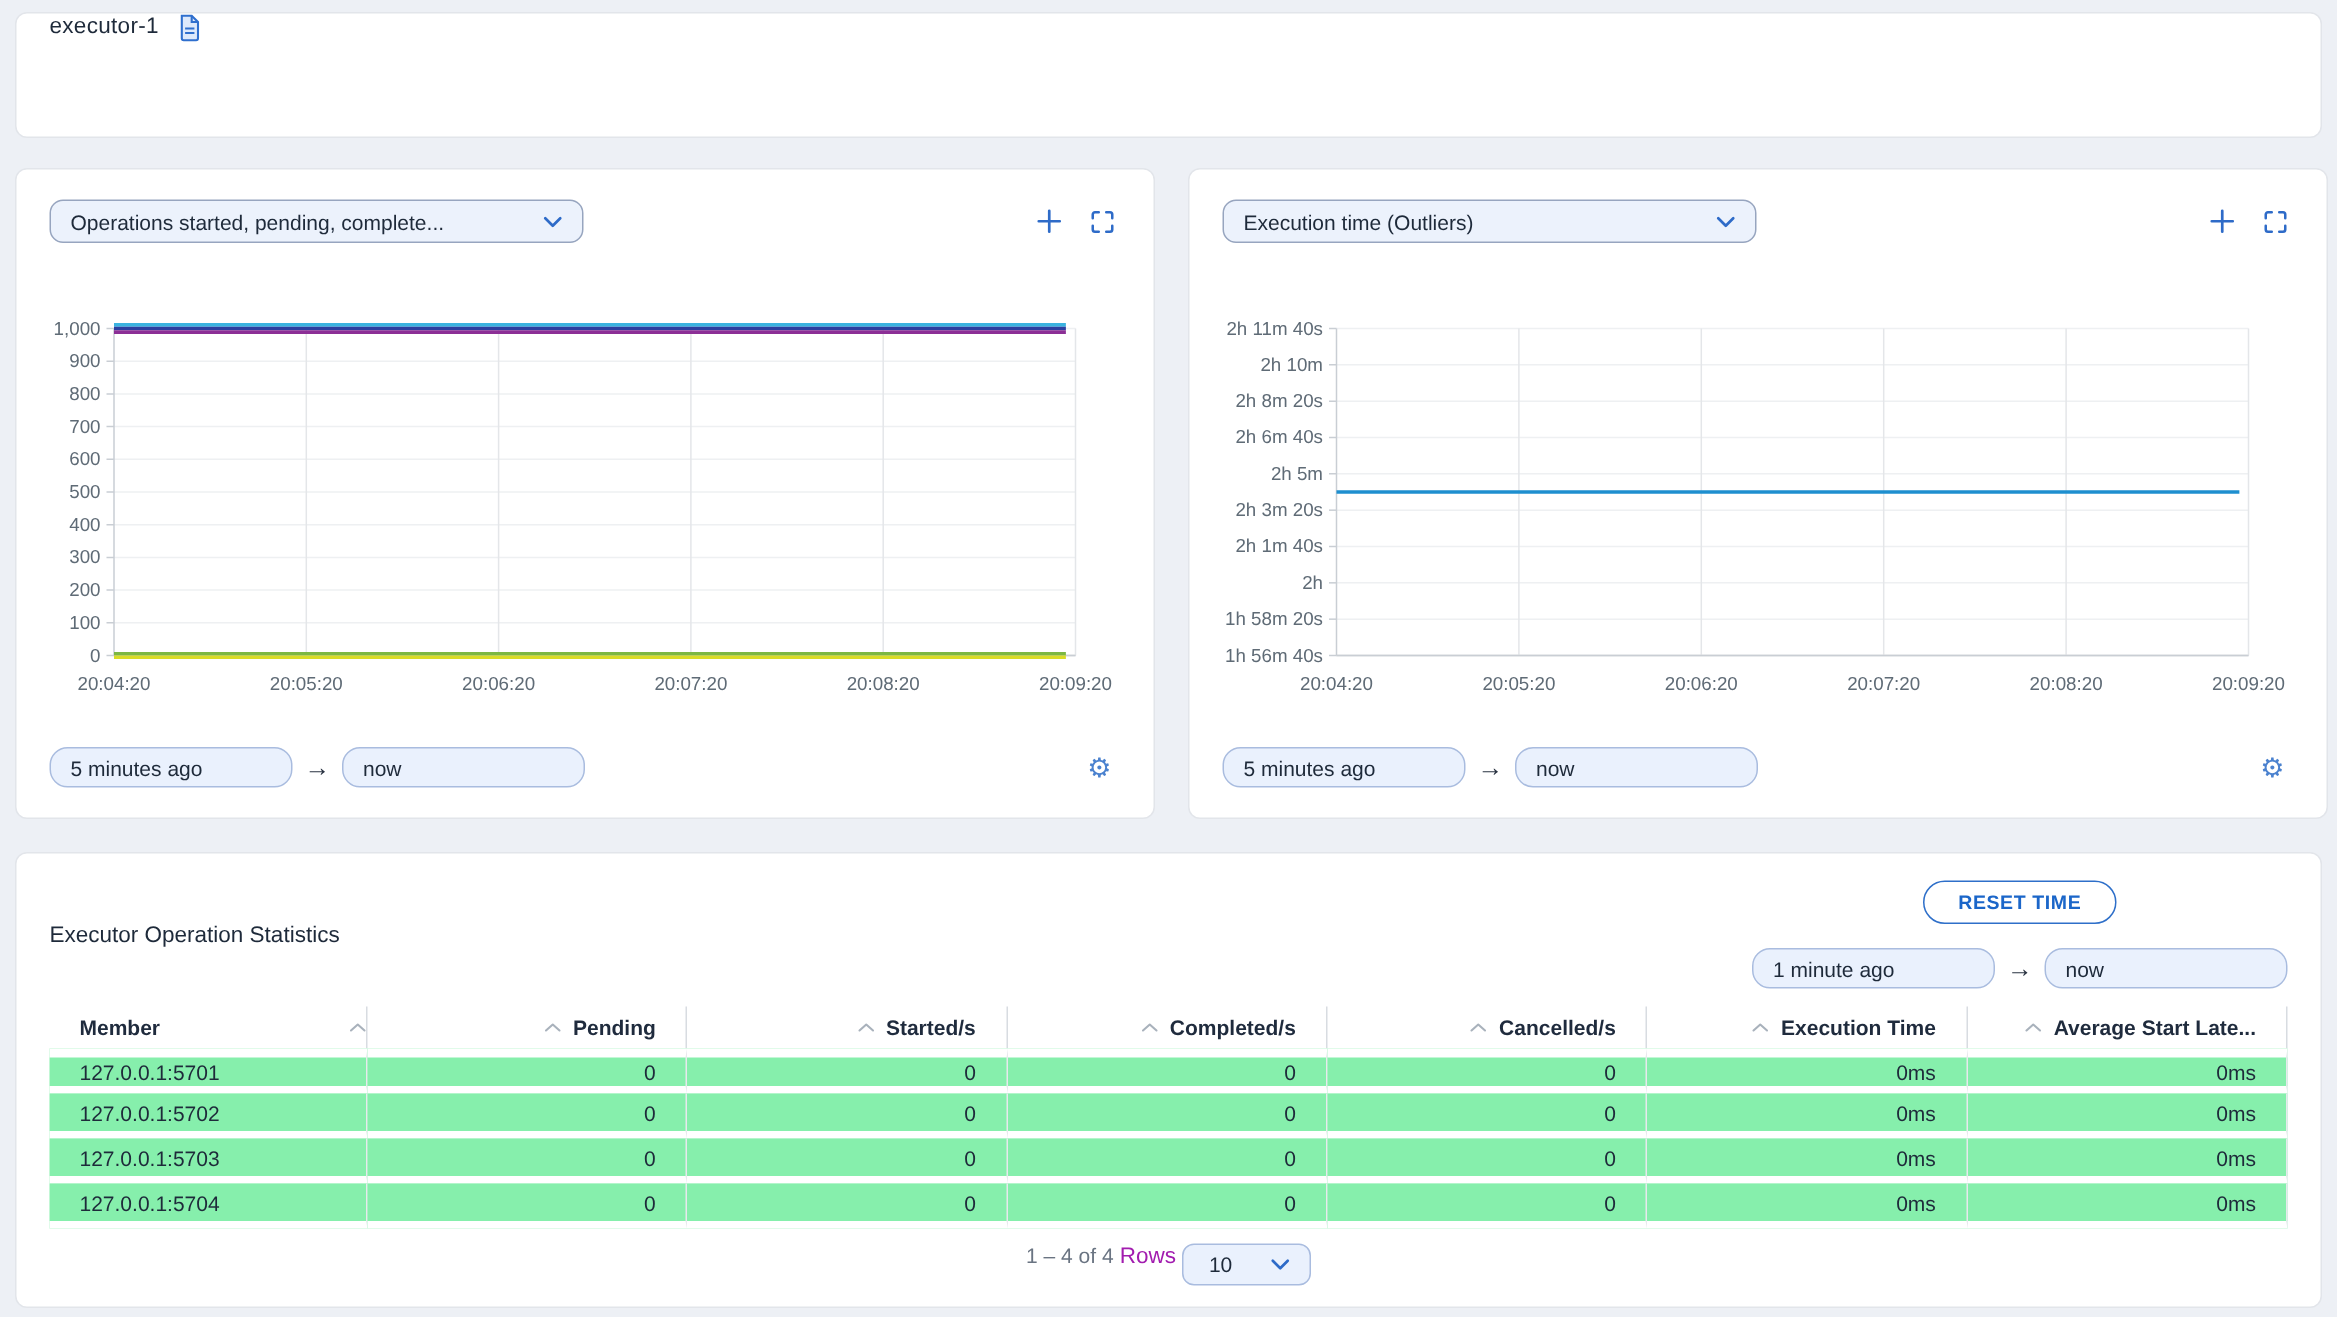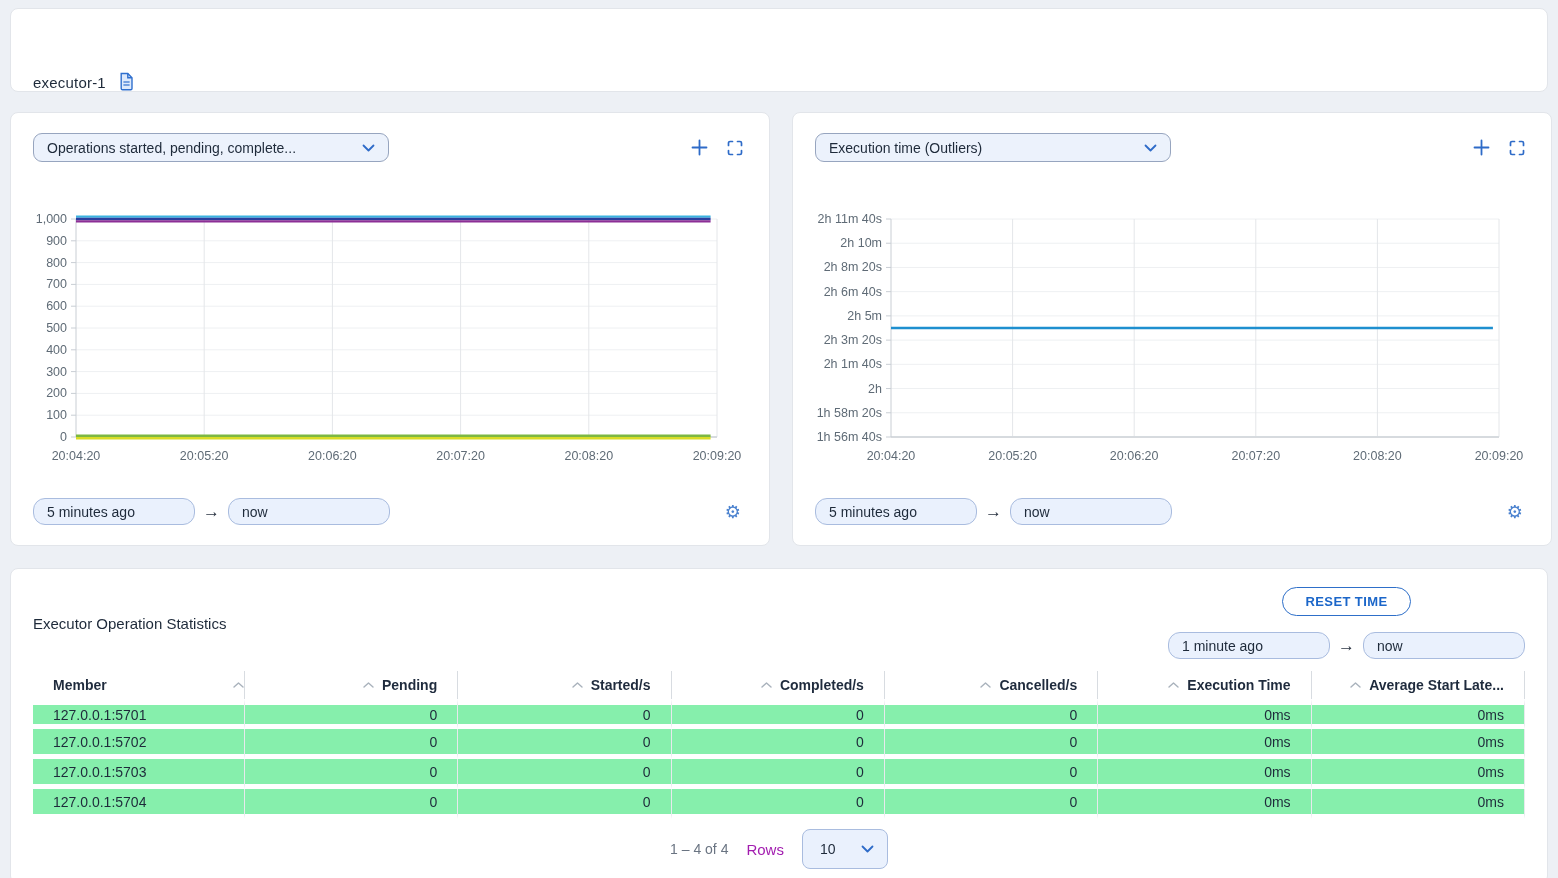--- a/index.html
+++ b/index.html
@@ -1,20 +1,20 @@
 <!DOCTYPE html>
 <html><head>
 <meta charset="utf-8">
 <style>
   * { box-sizing: border-box; }
   html,body { margin:0; padding:0; background:#edf0f5; font-family:"Liberation Sans", sans-serif; color:#1e2a3a; }
   .page { padding:8px 10px; width:1558px; }
   .card { background:#fff; border:1px solid #e2e5ea; border-radius:8px; }
 
-  .top-card { height:84px; display:flex; align-items:flex-end; gap:12px; padding:0 22px; margin-bottom:20px; }
+  .top-card { height:84px; display:flex; align-items:flex-start; gap:12px; padding:0 22px; margin-bottom:20px; }
   .name-title { font-size:15px; letter-spacing:.2px; }
 
   .charts-row { display:grid; grid-template-columns:1fr 1fr; gap:22px; }
   .chart-card { height:434px; padding:20px 22px; display:flex; flex-direction:column;justify-content:space-between; }
   .chart-head { display:flex; align-items:center; justify-content:space-between; }
   .select-pill { width:356px; height:29px; background:#ecf2fc; border:1px solid #97a5bf; border-radius:9px;
                  display:flex; align-items:center; justify-content:space-between; padding:0 13px; font-size:14px; cursor:pointer; }
   .head-icons { display:flex; gap:19px; align-items:center; margin-right:4px; }
   .icon-btn { display:flex; align-items:center; cursor:pointer; background:none; border:none; padding:0; }
   .chart-box { margin-top:22px; }
@@ -37,24 +37,24 @@
   table { width:100%; border-collapse:separate; border-spacing:0; margin-top:12px; table-layout:fixed; }
   th { font-size:14px; font-weight:bold; color:#1f2b3d; height:28px; border-right:1px solid #d8dce1; padding:0; cursor:pointer; }
   .th-inner { display:flex; align-items:center; gap:8px; }
   .th-inner.left { justify-content:space-between; padding-left:20px; }
   .th-inner.right { justify-content:flex-end; padding-right:20px; }
   td { font-size:14px; height:30px; background:#86efac; border-right:1px solid #e7e9ed; border-bottom:5px solid #fff; padding:0; }
   tbody tr:first-child td { border-top:6px solid #fff; }
   td.left { padding-left:20px; text-align:left; }
   td.right { text-align:right; padding-right:20px; }
 
-  .pager { display:flex; align-items:center; justify-content:center; gap:18px; margin-top:10px; }
+  .pager { display:flex; align-items:flex-start; justify-content:center; gap:4px; margin-top:10px; }
   .pager-range { font-size:14px; color:#6a7482; }
   .rows-label { font-size:15px; color:#a21caf; }
-  .rows-select { width:86px; height:40px; background:#eaf1fd; border:1px solid #a9bcdf; border-radius:8px;
+  .rows-select { width:86px; height:28px; background:#eaf1fd; border:1px solid #a9bcdf; border-radius:8px;
                  display:flex; align-items:center; justify-content:space-between; padding:0 13px 0 17px; font-size:14px; cursor:pointer; }
 </style>
 </head>
 <body>
 
 <div class="page">
 
   <div class="card top-card">
     <span class="name-title">executor-1</span>
     <span style="display:flex;cursor:pointer;">

